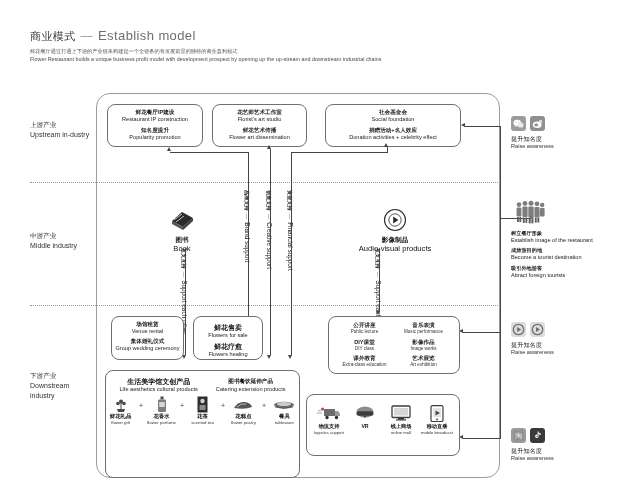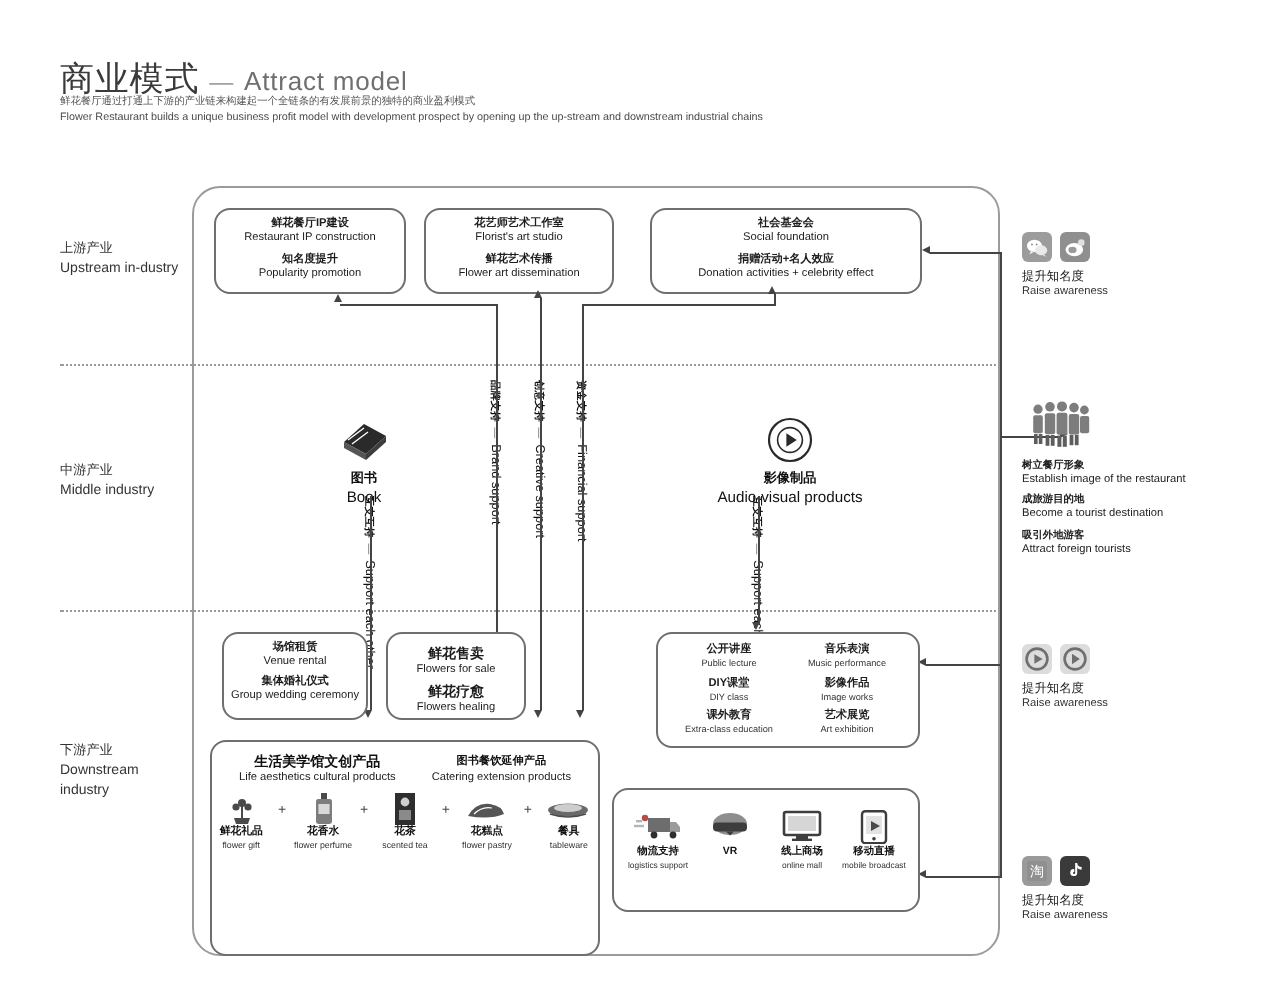--- a/index.html
+++ b/index.html
@@ -5,21 +5,21 @@
   html,body{margin:0;padding:0;}
   body{
     width:641px;height:491px;background:#ffffff;
     font-family:"Liberation Sans","DejaVu Sans",sans-serif;
     color:#2b2b2b;overflow:hidden;position:relative;
   }
   .stage{position:absolute;left:0;top:0;width:641px;height:491px;}
 
   
   .hdr-title{position:absolute;left:30px;top:28px;font-size:13px;color:#3a3a3a;letter-spacing:.4px;white-space:nowrap;}
-  .hdr-title .cn{font-size:17px;margin-top:34px;}
+  .hdr-title .cn{font-size:11px;margin-top:34px;}
   .hdr-title .dash{color:#9a9a9a;margin:0 5px;font-size:12px;}
   .hdr-title .en{color:#6f6f6f;font-size:13px;}
   .hdr-sub{position:absolute;left:30px;top:48px;font-size:5.4px;line-height:7.6px;color:#4a4a4a;width:430px;}
   .hdr-sub .l1{font-size:5.2px;color:#555;}
 
   
   .outer{position:absolute;left:96px;top:93px;width:404px;height:385px;border:1px solid #9b9b9b;border-radius:14px;box-sizing:border-box;background:transparent;}
 
   
   .tier{position:absolute;left:30px;font-size:7px;line-height:10px;color:#333;width:62px;}
@@ -119,21 +119,21 @@
   .o4{left:511px;top:428px;}
 
   svg{display:block;}
 </style>
 </head>
 <body>
 
 <div class="stage">
 
   <div class="hdr-title">
-    <span class="cn">商业模式</span><span class="dash">—</span><span class="en">Attract model</span>
+    <span class="cn">商业模式</span><span class="dash">—</span><span class="en">Establish model</span>
   </div>
   <div class="hdr-sub">
     <div class="l1">鲜花餐厅通过打通上下游的产业链来构建起一个全链条的有发展前景的独特的商业盈利模式</div>
     <div>Flower Restaurant builds a unique business profit model with development prospect by opening up the up-stream and downstream industrial chains</div>
   </div>
 
   <div class="tier tier-up">
     <div class="cn">上游产业</div>
     <div>Upstream in-dustry</div>
   </div>

